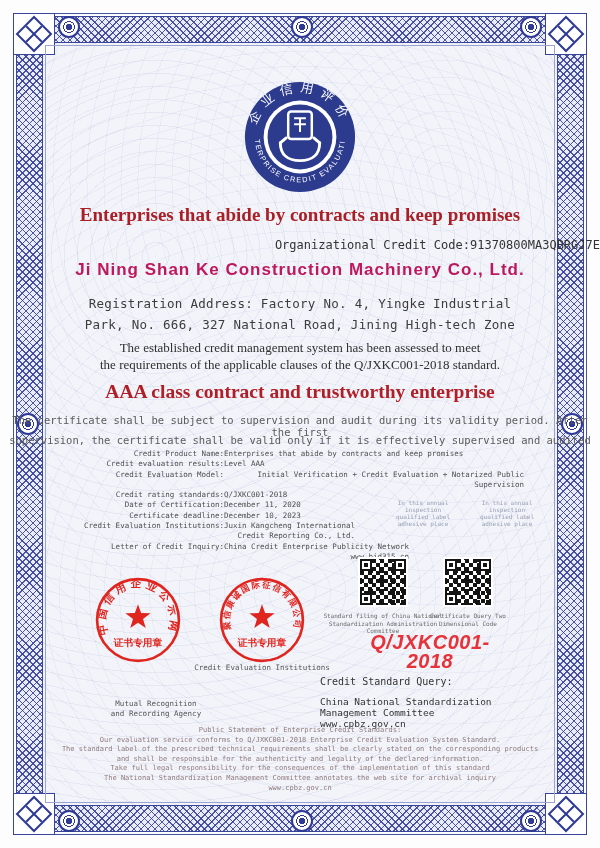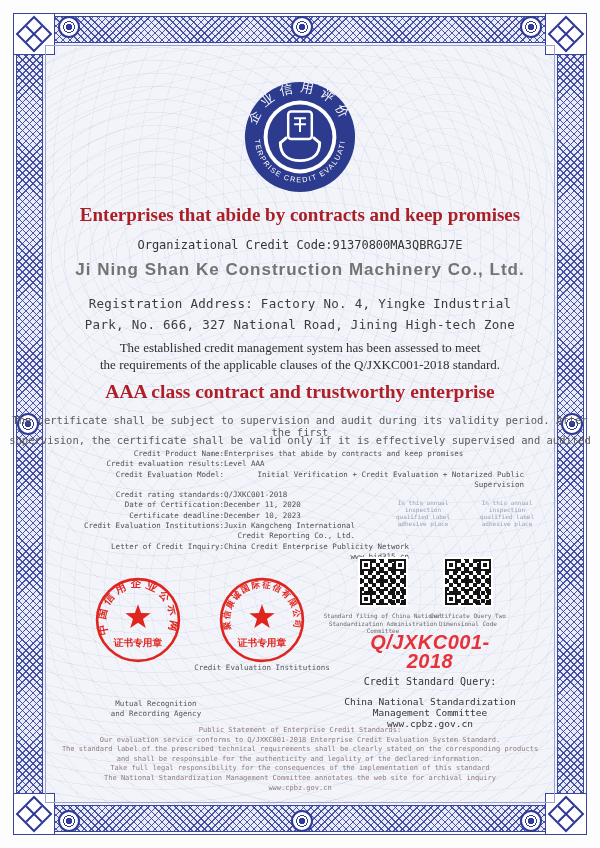--- a/index.html
+++ b/index.html
@@ -33,22 +33,22 @@
   .med-t{top:16px;left:291px;} .med-b{bottom:16px;left:291px;}
   .med-l{left:17px;top:413px;} .med-r{right:17px;top:413px;}
   .med-tl{top:16px;left:58px;} .med-tr{top:16px;right:58px;}
   .med-bl{bottom:16px;left:58px;} .med-br{bottom:16px;right:58px;}
   .inner-frame{position:absolute;inset:45px;border:1px solid #9aa3d1;pointer-events:none;}
   
   .abs{position:absolute;}
   .center{left:0;right:0;text-align:center;}
   .logo{left:50%;transform:translateX(-50%);top:78px;width:118px;height:118px;}
   .title{top:204px;font-family:"Liberation Serif",serif;font-weight:bold;font-size:19px;color:#aa1e26;}
-  .orgcode{top:238px;font-family:"DejaVu Sans Mono",monospace;font-size:12px;color:#333;}
-  .company{top:260px;font-size:17px;font-weight:bold;color:#737373;letter-spacing:1px;}
+  .orgcode{top:238px;font-family:"DejaVu Sans Mono",monospace;font-size:12px;color:#333;text-align:right;}
+  .company{top:260px;font-size:17px;font-weight:bold;color:#be185d;letter-spacing:1px;}
   .addr{font-family:"DejaVu Sans Mono",monospace;font-size:12.5px;color:#3c3c3c;letter-spacing:.3px;}
   .addr1{top:296px;} .addr2{top:317px;}
   .assess{font-family:"Liberation Serif",serif;font-size:13px;color:#2f2f2f;}
   .assess1{top:340px;} .assess2{top:357px;}
   .subtitle{top:381px;font-family:"Liberation Serif",serif;font-weight:bold;font-size:19.5px;color:#b01f27;}
   .superv{font-family:"DejaVu Sans Mono",monospace;font-size:10.5px;color:#5a5a5a;}
   .superv1{top:414px;} .superv2{top:434px;}
   .details{top:449px;left:84px;width:440px;font-family:"DejaVu Sans Mono",monospace;
            font-size:7.5px;line-height:10.3px;color:#4e4e4e;}
   .d-row{display:flex;text-align:right;}
@@ -69,21 +69,21 @@
   .qr1{left:358px;top:557px;} .qr2{left:443px;top:557px;}
   .finder{position:absolute;width:8px;height:8px;background:#fff;border:2px solid #141414;
           display:flex;align-items:center;justify-content:center;}
   .finder::before{content:"";width:4px;height:4px;background:#141414;}
   .f-tl{top:0;left:0;} .f-tr{top:0;right:0;} .f-bl{bottom:0;left:0;}
   .qr-cap{font-family:"DejaVu Sans Mono",monospace;font-size:6px;line-height:7.5px;color:#6a6a6a;text-align:center;}
   .qcap1{top:612px;left:320px;width:126px;}
   .qcap2{top:612px;left:412px;width:112px;}
   .stdref{top:633px;left:340px;width:180px;text-align:center;font-weight:bold;font-style:italic;
           font-size:20px;line-height:19px;color:#e63238;letter-spacing:.5px;}
-  .query{top:676px;left:320px;width:220px;text-align:center;
+  .query{top:676px;left:320px;width:220px;
          font-family:"DejaVu Sans Mono",monospace;color:#333;}
   .query-title{font-size:10px;margin-bottom:9px;}
   .query-line{font-size:9.5px;line-height:11px;}
   .footer{top:726px;left:40px;right:40px;text-align:center;font-family:"DejaVu Sans Mono",monospace;
           font-size:7px;line-height:9.6px;color:#8f7a7c;}
 </style>
 </head>
 <body>
 
 <div class="page">

